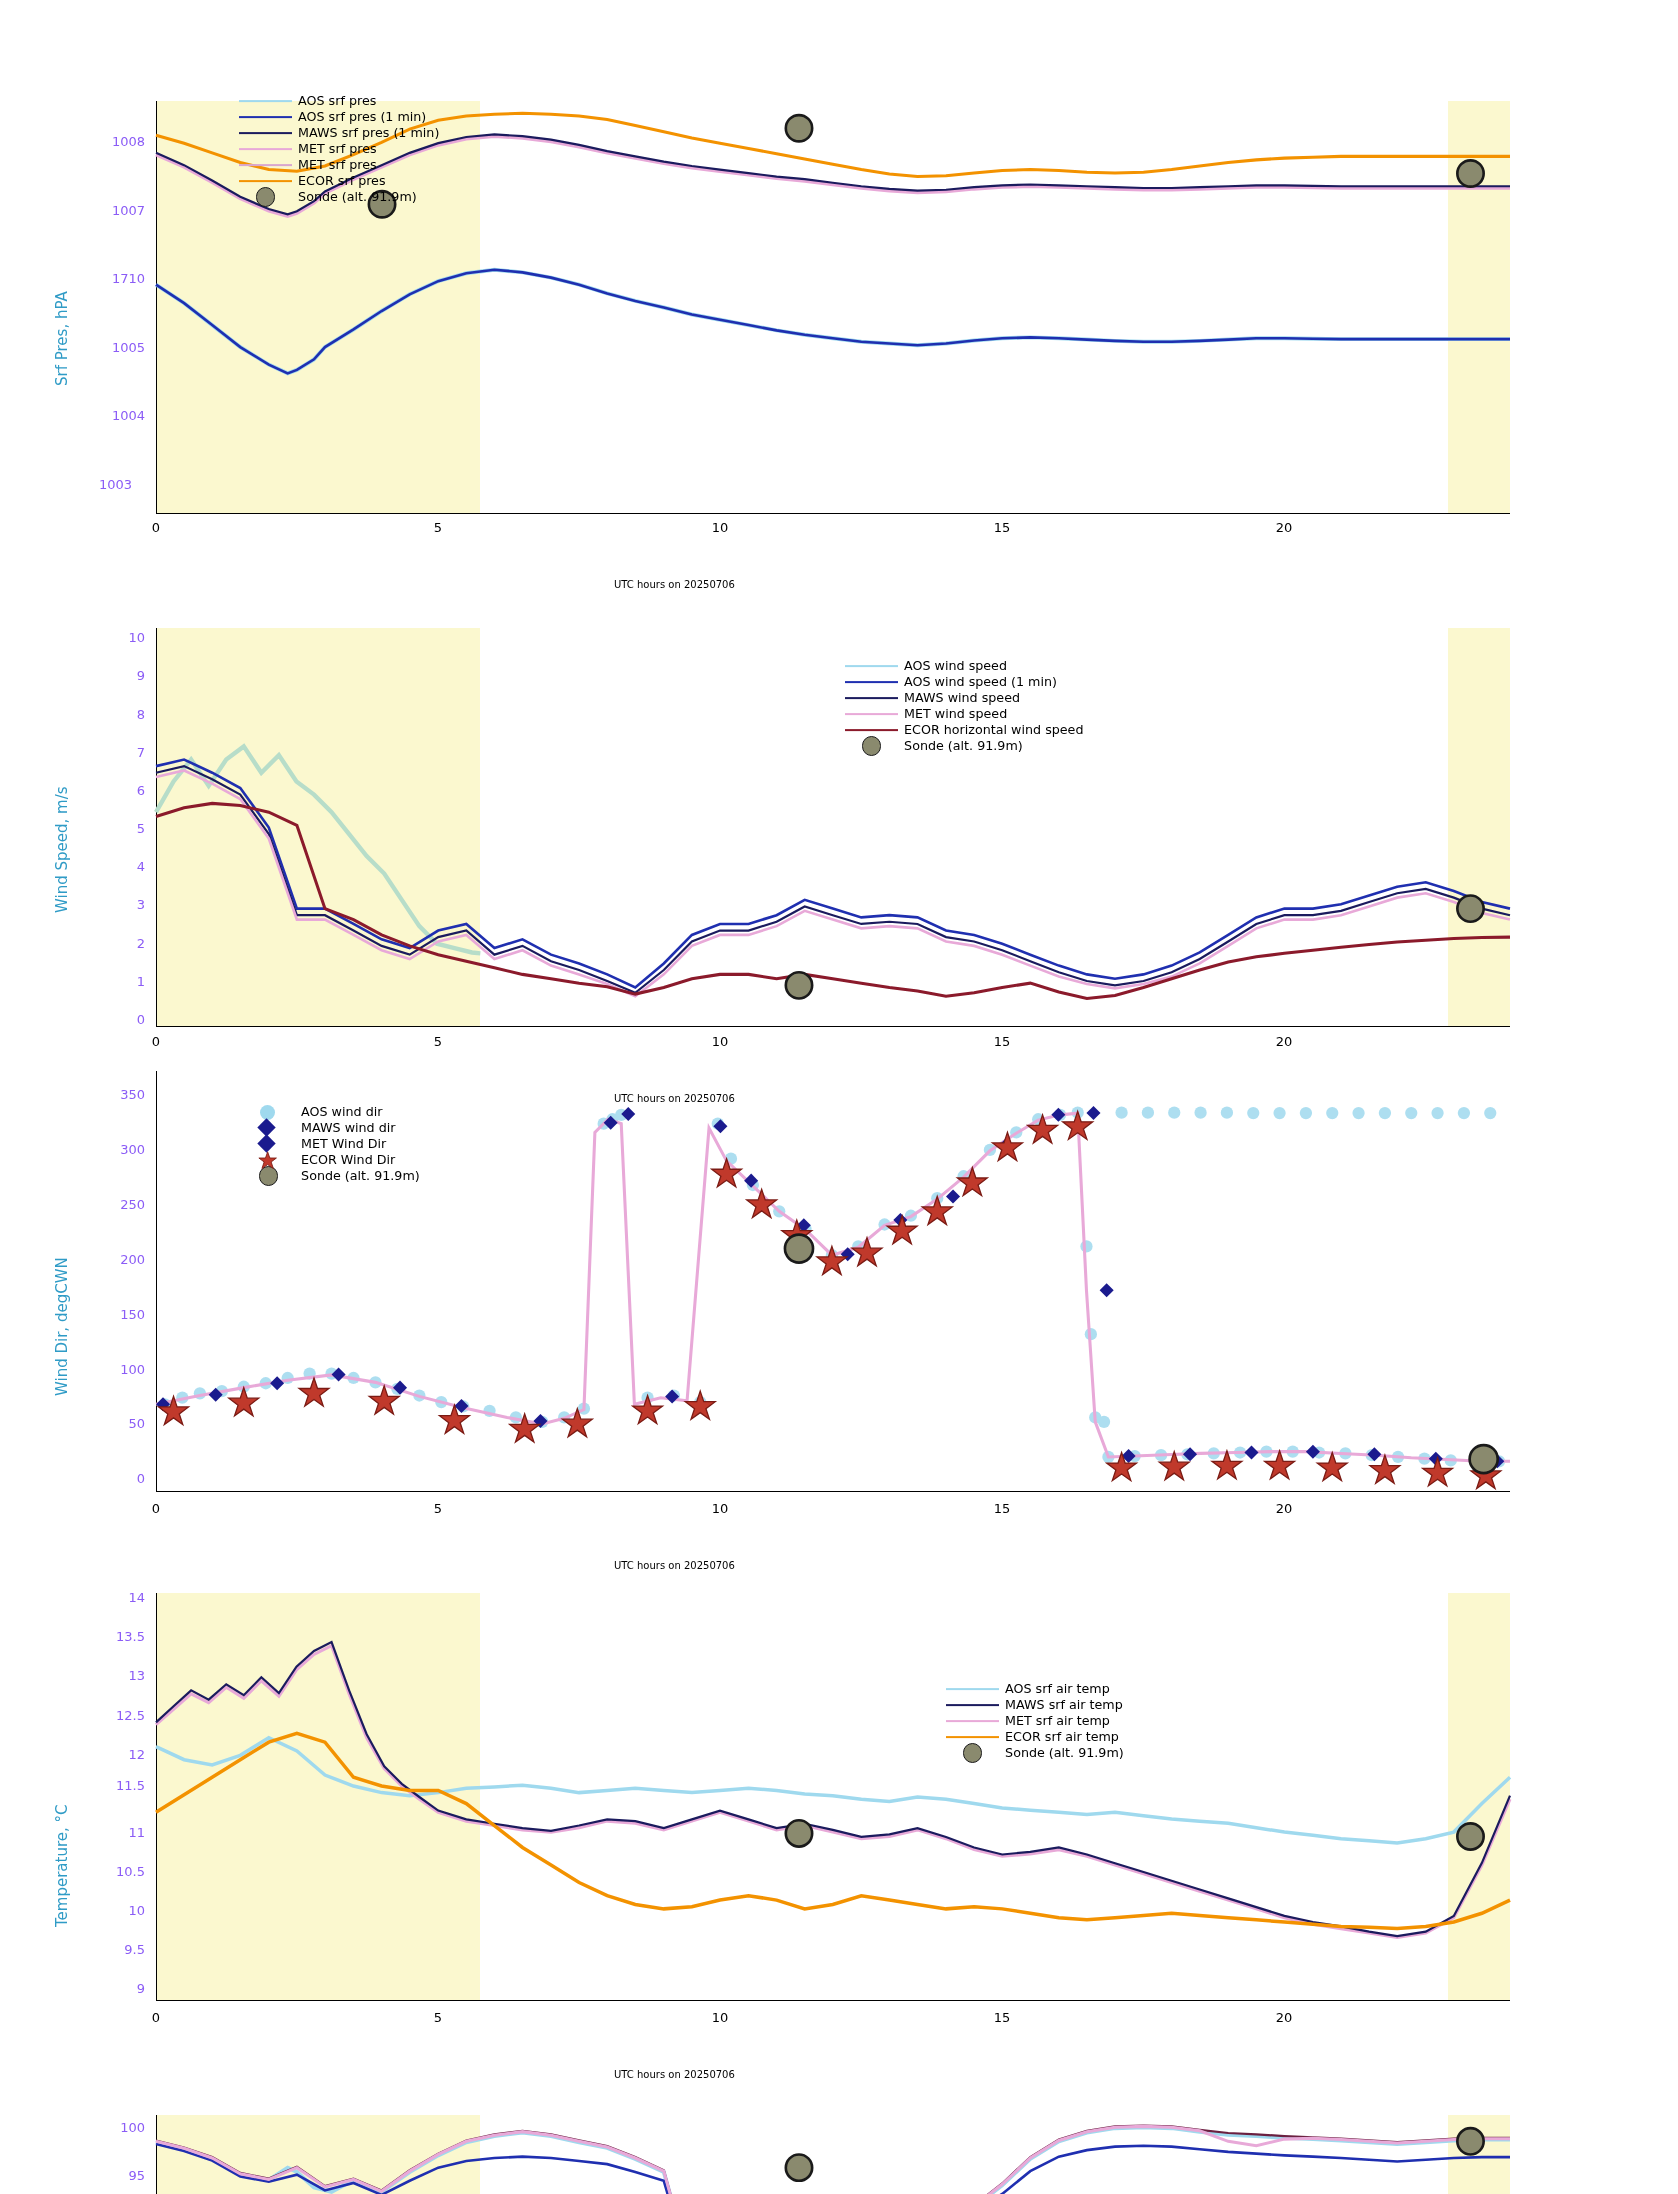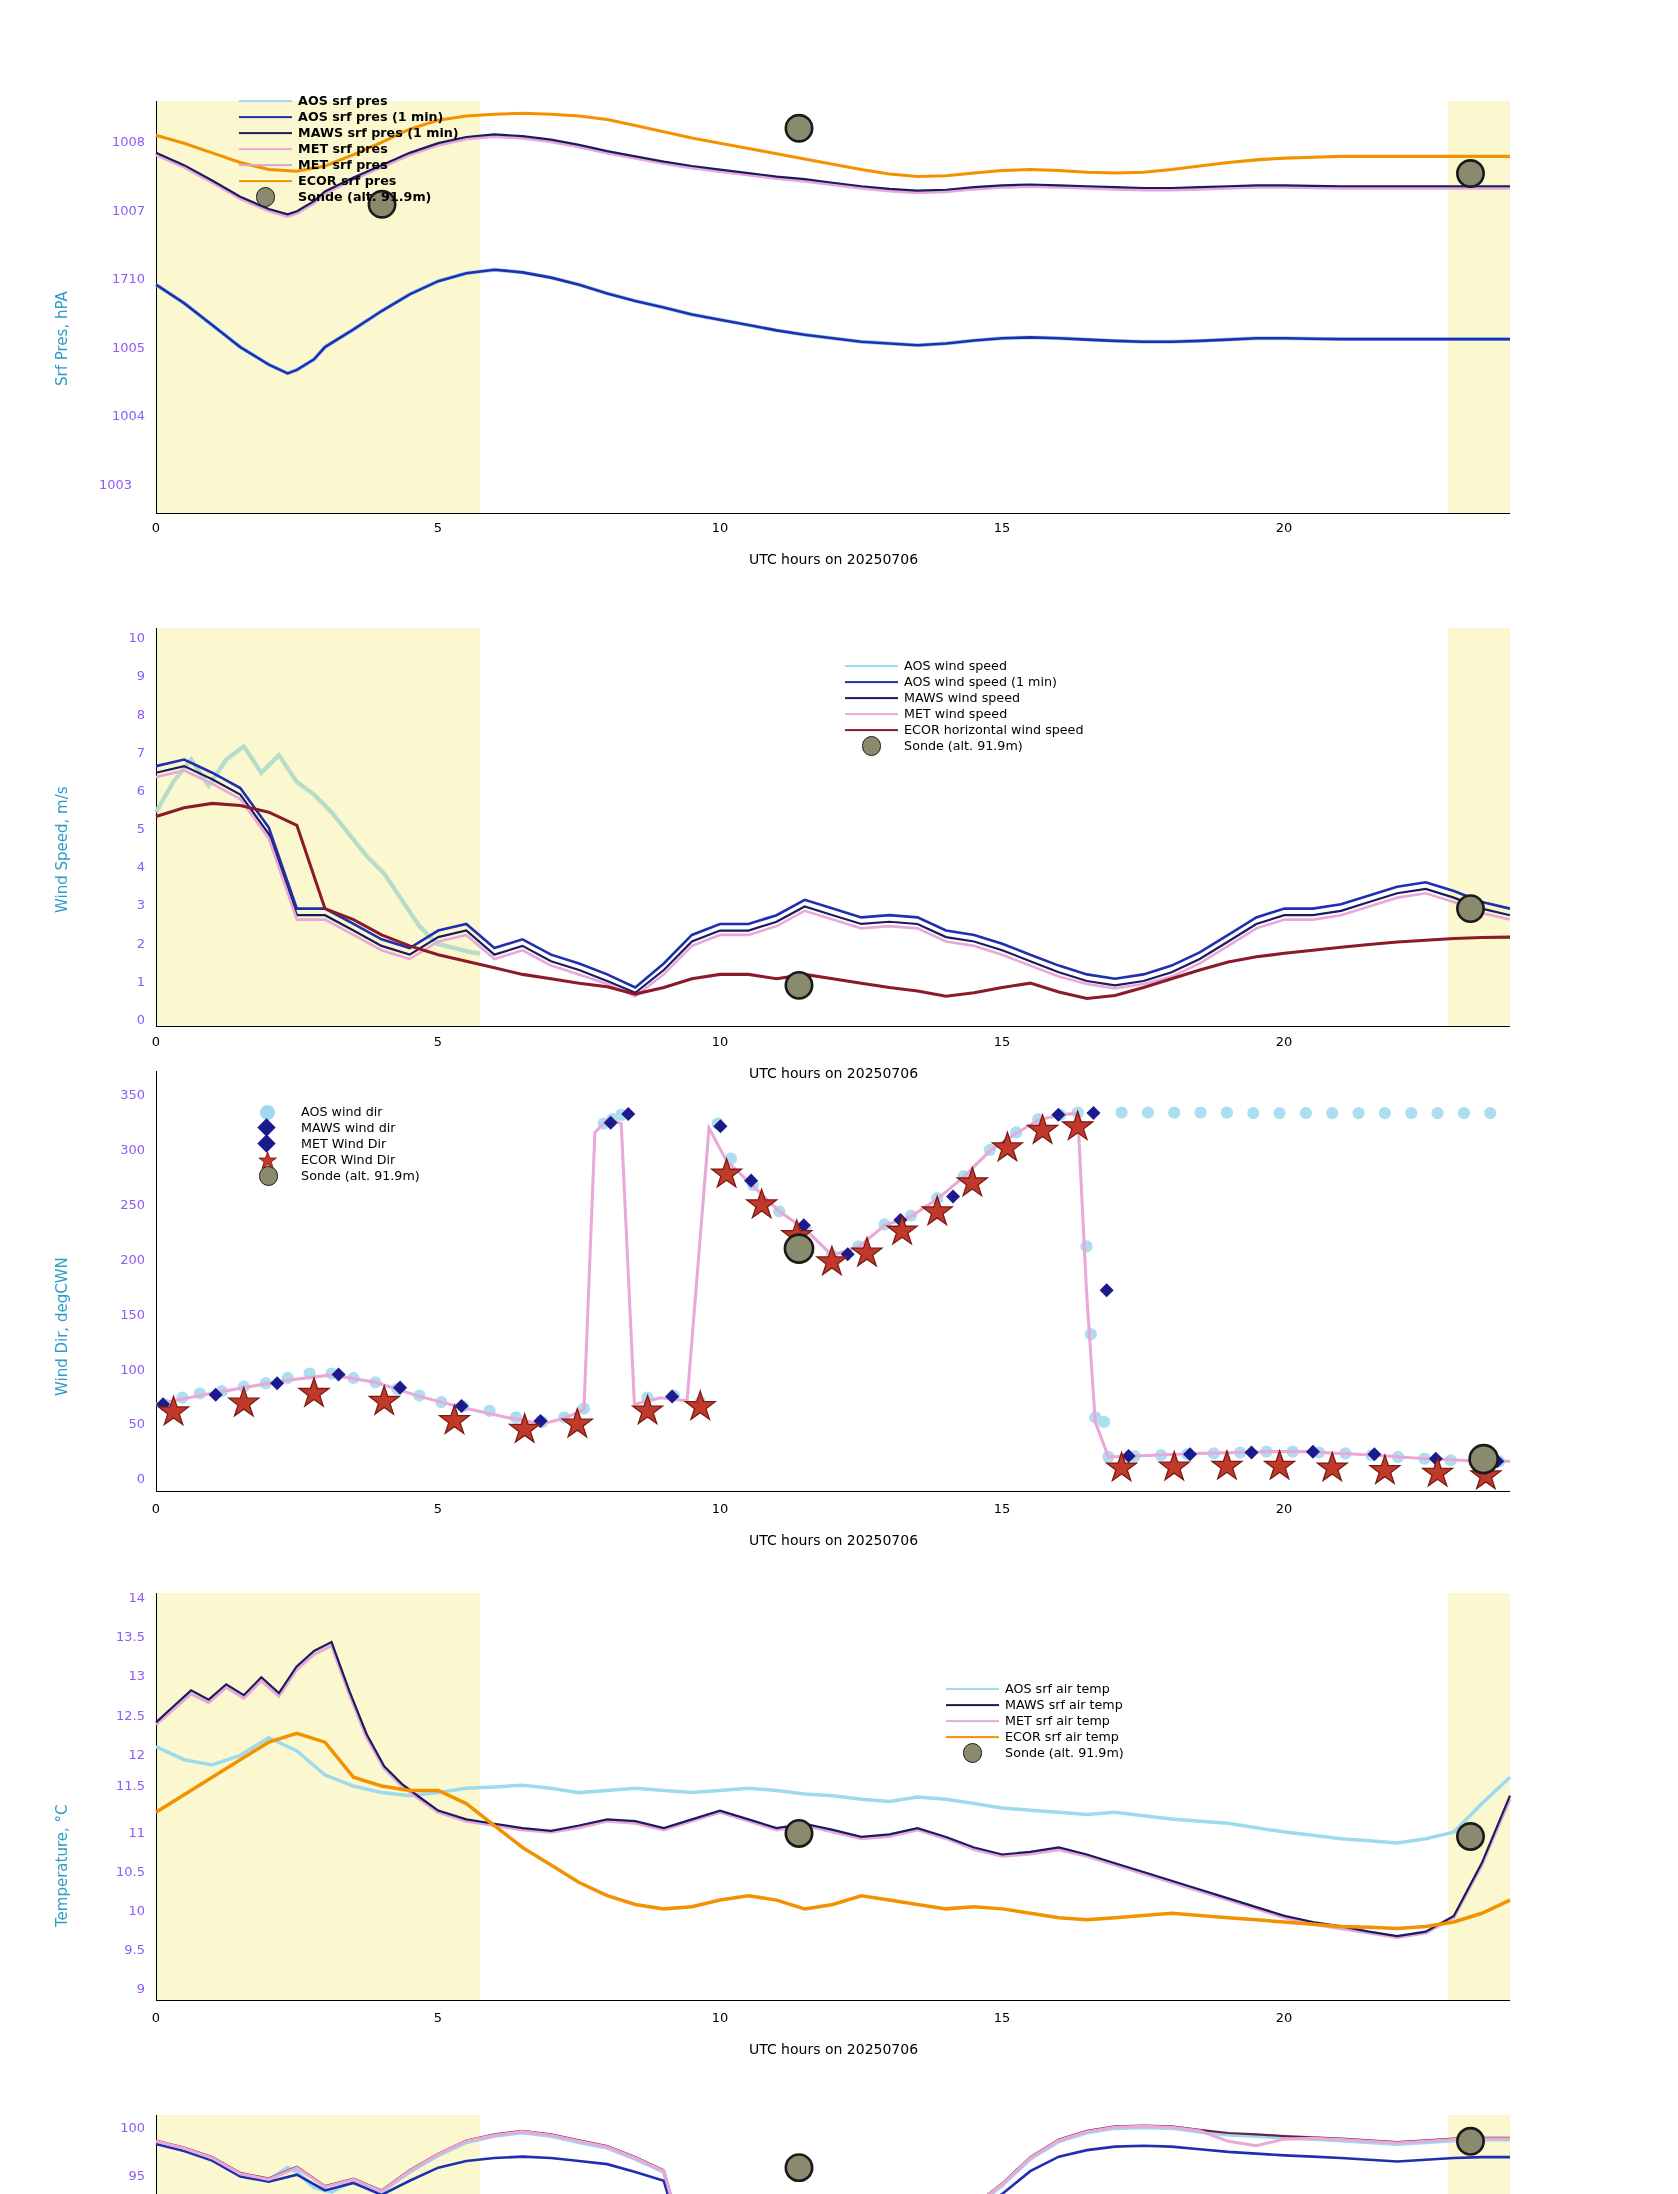--- a/index.html
+++ b/index.html
@@ -6,38 +6,38 @@
   body{font-family:"DejaVu Sans","Liberation Sans",sans-serif;}
   #page{width:1679px;height:3127px;position:relative;background:#ffffff;}
   .panel{position:absolute;left:0;width:1679px;}
   .plotwrap{position:absolute;}
   .frame{position:absolute;left:0;top:0;width:100%;height:100%;
          border-left:1.3px solid #000;border-bottom:1.3px solid #000;box-sizing:border-box;}
   .nightband{position:absolute;top:0;bottom:0;background:#fbf8cf;}
   svg.series{position:absolute;left:0;top:0;overflow:visible;}
   .ylabel{position:absolute;color:#2f9bc6;font-size:15px;
           transform-origin:0 0;transform:rotate(-90deg);white-space:nowrap;}
-  .xlabel{position:absolute;color:#000;font-size:14px;white-space:nowrap;text-align:center;}
+  .xlabel{position:absolute;color:#000;font-size:10px;white-space:nowrap;text-align:left;margin-top:28px;}
   .ytick{position:absolute;color:#8b5cf6;font-size:13px;text-align:right;white-space:nowrap;}
   .xtick{position:absolute;color:#000;font-size:13px;text-align:center;white-space:nowrap;}
   .legend{position:absolute;font-size:12.7px;color:#000;}
   .legrow{display:flex;align-items:center;height:16px;}
   .legkey{width:53px;height:0;position:relative;margin-right:6.1px;flex:0 0 53px;}
   .legline{position:absolute;left:0;top:50%;width:53px;height:1.8px;transform:translateY(-50%);}
   .legtext{white-space:nowrap;line-height:16px;}
   .sondekey{width:53px;flex:0 0 53px;margin-right:6.1px;display:flex;justify-content:center;align-items:center;height:16px;}
   .sondedot{width:17.6px;height:17.6px;border-radius:50%;background:#8a8a6e;border:1.8px solid #1a1a1a;}
 </style>
 </head>
 <body>
 
 <div id="page">
 
   <div class="panel" style="top:0px;height:549px;">
-    <div class="plotwrap" style="left:156px;top:101px;width:1354px;height:413px;font-weight:bold;">
+    <div class="plotwrap" style="left:156px;top:101px;width:1354px;height:413px;">
       <div class="nightband" style="left:0px;width:324px;"></div>
       <div class="nightband" style="left:1292px;width:62px;"></div>
       <div class="frame"></div>
       <svg class="series" width="1354" height="413" viewBox="0 0 3085 940" preserveAspectRatio="none">
 
         <polyline fill="none" stroke="#9fd9ee" stroke-width="9" points="0,418 64,460 128,510 192,560 257,600 300,620 321,612 360,588 385,560 450,520 514,478 578,440 643,410 707,392 771,384 835,390 900,402 964,418 1028,438 1092,455 1157,470 1221,486 1285,498 1350,510 1414,522 1478,532 1542,540 1607,548 1671,552 1735,556 1800,552 1864,545 1928,540 1992,538 2057,540 2121,543 2185,546 2250,548 2314,548 2378,546 2443,543 2507,540 2571,540 2636,541 2700,542 2764,542 2828,542 2893,542 2957,542 3021,542 3085,542"></polyline>
         <polyline fill="none" stroke="#1f2fb0" stroke-width="6" points="0,418 64,460 128,510 192,560 257,600 300,620 321,612 360,588 385,560 450,520 514,478 578,440 643,410 707,392 771,384 835,390 900,402 964,418 1028,438 1092,455 1157,470 1221,486 1285,498 1350,510 1414,522 1478,532 1542,540 1607,548 1671,552 1735,556 1800,552 1864,545 1928,540 1992,538 2057,540 2121,543 2185,546 2250,548 2314,548 2378,546 2443,543 2507,540 2571,540 2636,541 2700,542 2764,542 2828,542 2893,542 2957,542 3021,542 3085,542"></polyline>
 
         <polyline fill="none" stroke="#e8a9d8" stroke-width="8" points="0,122 64,150 128,185 192,222 257,250 300,262 321,255 360,232 385,210 450,178 514,150 578,122 643,100 707,86 771,80 835,84 900,92 964,104 1028,118 1092,130 1157,142 1221,152 1285,160 1350,168 1414,176 1478,182 1542,190 1607,198 1671,204 1735,208 1800,206 1864,200 1928,196 1992,194 2057,196 2121,198 2185,200 2250,202 2314,202 2378,200 2443,198 2507,196 2571,196 2636,197 2700,198 2764,198 2828,198 2893,198 2957,198 3021,198 3085,198"></polyline>
 

